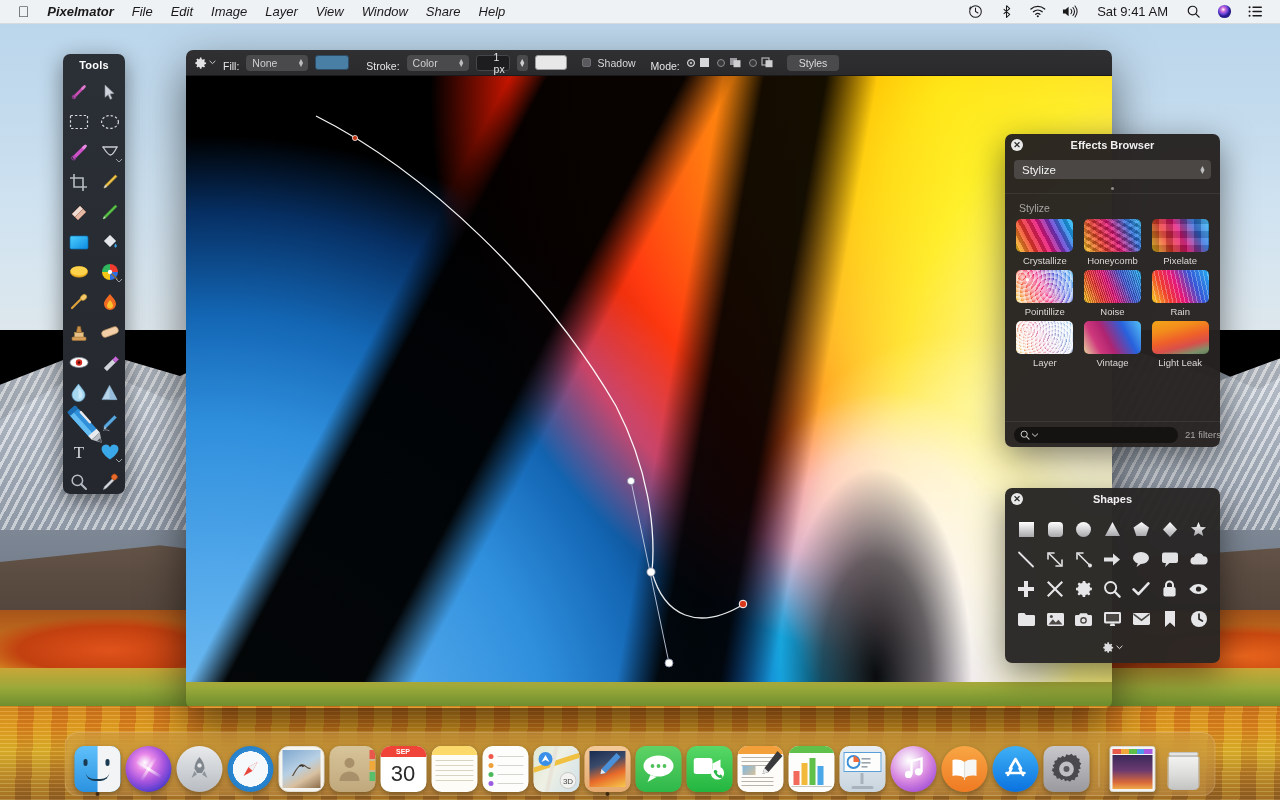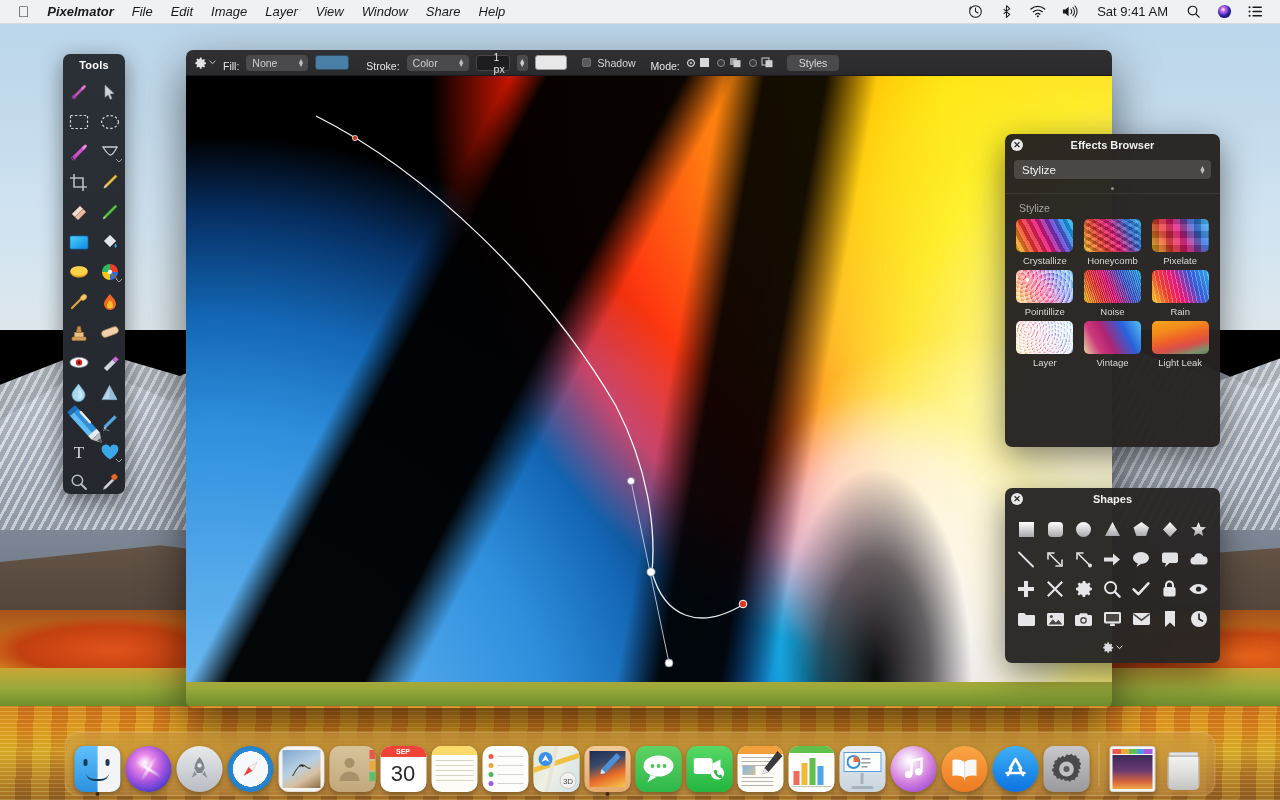--- a/index.html
+++ b/index.html
@@ -719,20 +719,33 @@
     </div>
     <div class="fx-item">
       <div class="fx-thumb t-vintage"></div>
       <div class="fx-name">Vintage</div>
     </div>
     <div class="fx-item">
       <div class="fx-thumb t-lightleak"></div>
       <div class="fx-name">Light Leak</div>
     </div>
   </div>
+  <div class="fx-bottom">
+    <div class="fx-search">
+      <svg width="10" height="10" viewBox="0 0 11 11">
+          <circle cx="4.6" cy="4.6" r="3.4" fill="none" stroke="#d0cdca" stroke-width="1.1"></circle>
+          <path d="M7.2 7.2L10 10" stroke="#d0cdca" stroke-width="1.2" stroke-linecap="round"></path>
+        </svg>
+      <svg width="6" height="4" viewBox="0 0 6 4">
+          <path d="M0 .6l3 2.8 3-2.8" fill="none" stroke="#d0cdca" stroke-width="1"></path>
+        </svg>
+      <input style="flex: 1 1 0%; background: transparent; border: none; outline: none; color: rgb(230, 227, 224); font-size: 9.5px; font-family: &quot;Liberation Sans&quot;, sans-serif;" placeholder="">
+    </div>
+    <div class="fx-count">21 filters</div>
+  </div>
 </div>
 
 <div id="shapes">
   <div class="pnl-head">
     <div class="pnl-close">✕</div>
     <div class="pnl-title">Shapes</div>
   </div>
   <div class="sh-grid">
     <div class="sh-cell">
         <svg width="17" height="17" viewBox="0 0 17 17">

